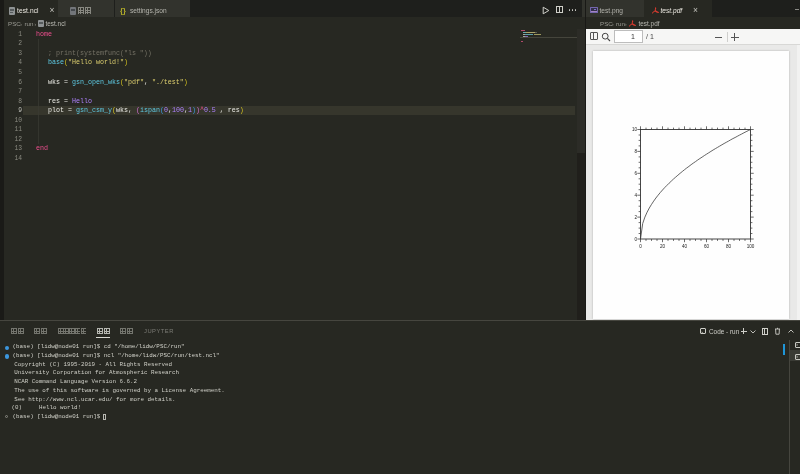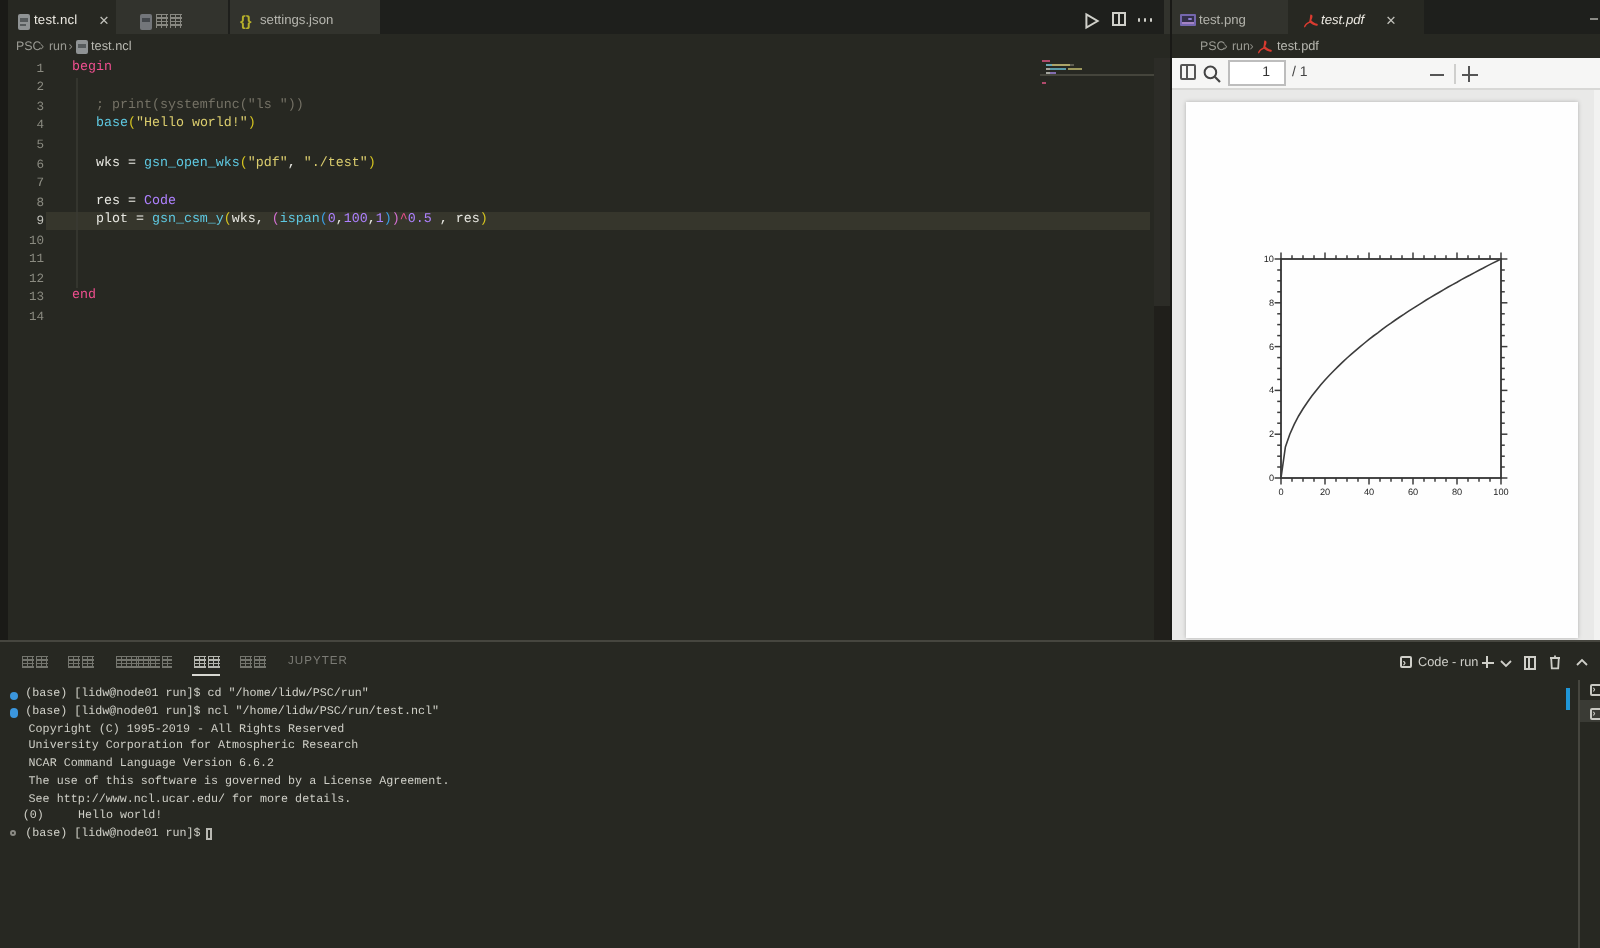--- a/index.html
+++ b/index.html
@@ -100,25 +100,25 @@
 <div class="abs mono" style="left:0;top:67.98px;width:22px;height:9.52px;line-height:9.52px;font-size:6.3px;color:#8a8a80;text-align:right">5</div>
 <div class="abs mono" style="left:0;top:77.50px;width:22px;height:9.52px;line-height:9.52px;font-size:6.3px;color:#8a8a80;text-align:right">6</div>
 <div class="abs mono" style="left:0;top:87.02px;width:22px;height:9.52px;line-height:9.52px;font-size:6.3px;color:#8a8a80;text-align:right">7</div>
 <div class="abs mono" style="left:0;top:96.54px;width:22px;height:9.52px;line-height:9.52px;font-size:6.3px;color:#8a8a80;text-align:right">8</div>
 <div class="abs mono" style="left:0;top:106.06px;width:22px;height:9.52px;line-height:9.52px;font-size:6.3px;color:#c0c0ba;text-align:right">9</div>
 <div class="abs mono" style="left:0;top:115.58px;width:22px;height:9.52px;line-height:9.52px;font-size:6.3px;color:#8a8a80;text-align:right">10</div>
 <div class="abs mono" style="left:0;top:125.10px;width:22px;height:9.52px;line-height:9.52px;font-size:6.3px;color:#8a8a80;text-align:right">11</div>
 <div class="abs mono" style="left:0;top:134.62px;width:22px;height:9.52px;line-height:9.52px;font-size:6.3px;color:#8a8a80;text-align:right">12</div>
 <div class="abs mono" style="left:0;top:144.14px;width:22px;height:9.52px;line-height:9.52px;font-size:6.3px;color:#8a8a80;text-align:right">13</div>
 <div class="abs mono" style="left:0;top:153.66px;width:22px;height:9.52px;line-height:9.52px;font-size:6.3px;color:#8a8a80;text-align:right">14</div>
-<div class="abs mono" style="left:36px;top:29.90px;height:9.52px;line-height:9.52px;font-size:6.67px;white-space:pre"><span class="kw">begin</span></div>
+<div class="abs mono" style="left:36px;top:29.90px;height:9.52px;line-height:9.52px;font-size:6.67px;white-space:pre"><span class="kw">home</span></div>
 <div class="abs mono" style="left:48px;top:48.94px;height:9.52px;line-height:9.52px;font-size:6.67px;white-space:pre"><span class="com">; print(systemfunc("ls "))</span></div>
 <div class="abs mono" style="left:48px;top:58.46px;height:9.52px;line-height:9.52px;font-size:6.67px;white-space:pre"><span class="fn">base</span><span class="b1">(</span><span class="str">"Hello world!"</span><span class="b1">)</span></div>
 <div class="abs mono" style="left:48px;top:77.50px;height:9.52px;line-height:9.52px;font-size:6.67px;white-space:pre"><span class="pl">wks = </span><span class="fn">gsn_open_wks</span><span class="b1">(</span><span class="str">"pdf"</span><span class="pl">, </span><span class="str">"./test"</span><span class="b1">)</span></div>
-<div class="abs mono" style="left:48px;top:96.54px;height:9.52px;line-height:9.52px;font-size:6.67px;white-space:pre"><span class="pl">res = </span><span class="num">Code</span></div>
+<div class="abs mono" style="left:48px;top:96.54px;height:9.52px;line-height:9.52px;font-size:6.67px;white-space:pre"><span class="pl">res = </span><span class="num">Hello</span></div>
 <div class="abs mono" style="left:48px;top:106.06px;height:9.52px;line-height:9.52px;font-size:6.67px;white-space:pre"><span class="pl">plot = </span><span class="fn">gsn_csm_y</span><span class="b1">(</span><span class="pl">wks, </span><span class="b2">(</span><span class="fn">ispan</span><span class="b3">(</span><span class="num">0</span><span class="pl">,</span><span class="num">100</span><span class="pl">,</span><span class="num">1</span><span class="b3">)</span><span class="b2">)</span><span class="kw">^</span><span class="num">0.5</span><span class="pl"> , res</span><span class="b1">)</span></div>
 <div class="abs mono" style="left:36px;top:144.14px;height:9.52px;line-height:9.52px;font-size:6.67px;white-space:pre"><span class="kw">end</span></div>
 
 <div class="abs" style="left:521.0px;top:29.60px;width:3.5px;height:0.9px;background:#d5527f;opacity:.8"></div>
 <div class="abs" style="left:522.5px;top:31.52px;width:14px;height:0.9px;background:#6e6b60;opacity:.8"></div>
 <div class="abs" style="left:522.5px;top:32.48px;width:3px;height:0.9px;background:#6cc3d5;opacity:.75"></div>
 <div class="abs" style="left:526.0px;top:32.48px;width:8.5px;height:0.9px;background:#c5bd72;opacity:.75"></div>
 <div class="abs" style="left:522.5px;top:34.40px;width:2px;height:0.9px;background:#cfcfc8;opacity:.75"></div>
 <div class="abs" style="left:525.0px;top:34.40px;width:8px;height:0.9px;background:#6cc3d5;opacity:.75"></div>
 <div class="abs" style="left:533.5px;top:34.40px;width:7px;height:0.9px;background:#c5bd72;opacity:.75"></div>

